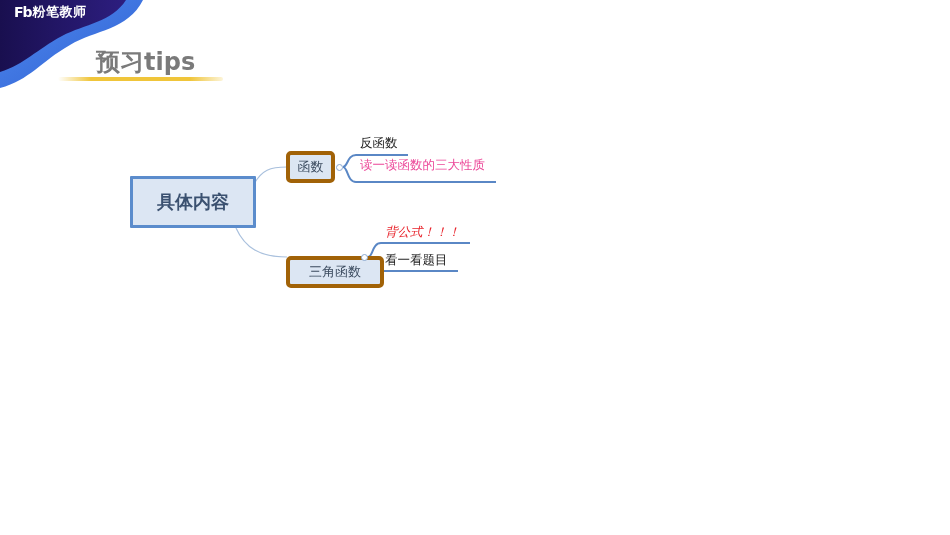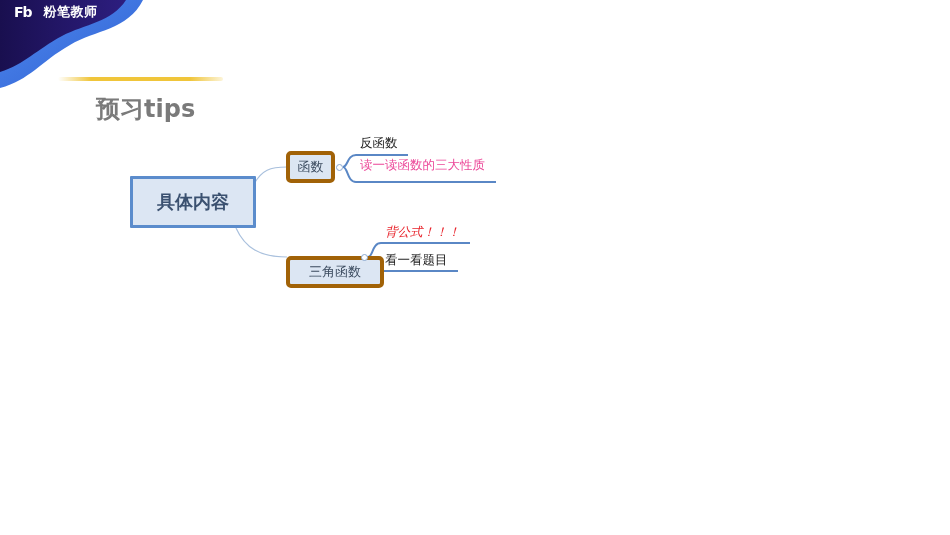--- a/index.html
+++ b/index.html
@@ -4,29 +4,28 @@
   <style>
     html, body { margin: 0; padding: 0; }
     body {
       width: 950px; height: 535px; position: relative; overflow: hidden;
       background: #ffffff;
       font-family: "DejaVu Sans", "Liberation Sans", sans-serif;
     }
     .corner { position: absolute; left: 0; top: 0; }
     .brand {
       position: absolute; left: 14px; top: 3px; height: 18px;
-      display: flex; align-items: center; gap: 12px; color: #fff;
+      display: flex; align-items: center; gap: 1px; color: #fff;
     }
     .brand-logo { font-weight: bold; font-size: 14px; letter-spacing: -1px; font-family: "DejaVu Sans", sans-serif; }
     .brand-text { font-size: 13px; font-weight: bold; letter-spacing: 0.5px; }
     .title {
       position: absolute; left: 96px; top: 46px;
       font-size: 24px; font-weight: bold; color: #7a7a7a;
       font-family: "DejaVu Sans", sans-serif;
-      margin-top: 47px;
     }
     .title-underline {
       position: absolute; left: 58px; top: 77px; width: 165px; height: 4px;
       background: linear-gradient(90deg, rgba(240,200,60,0) 0%, #f0c53a 20%, #f0c53a 80%, rgba(240,200,60,0.2) 100%);
       border-radius: 2px;
     }
     .node {
       position: absolute; box-sizing: border-box;
       background: #dce6f3; border: 4px solid #a16207; border-radius: 5px;
       display: flex; align-items: center; justify-content: center;

